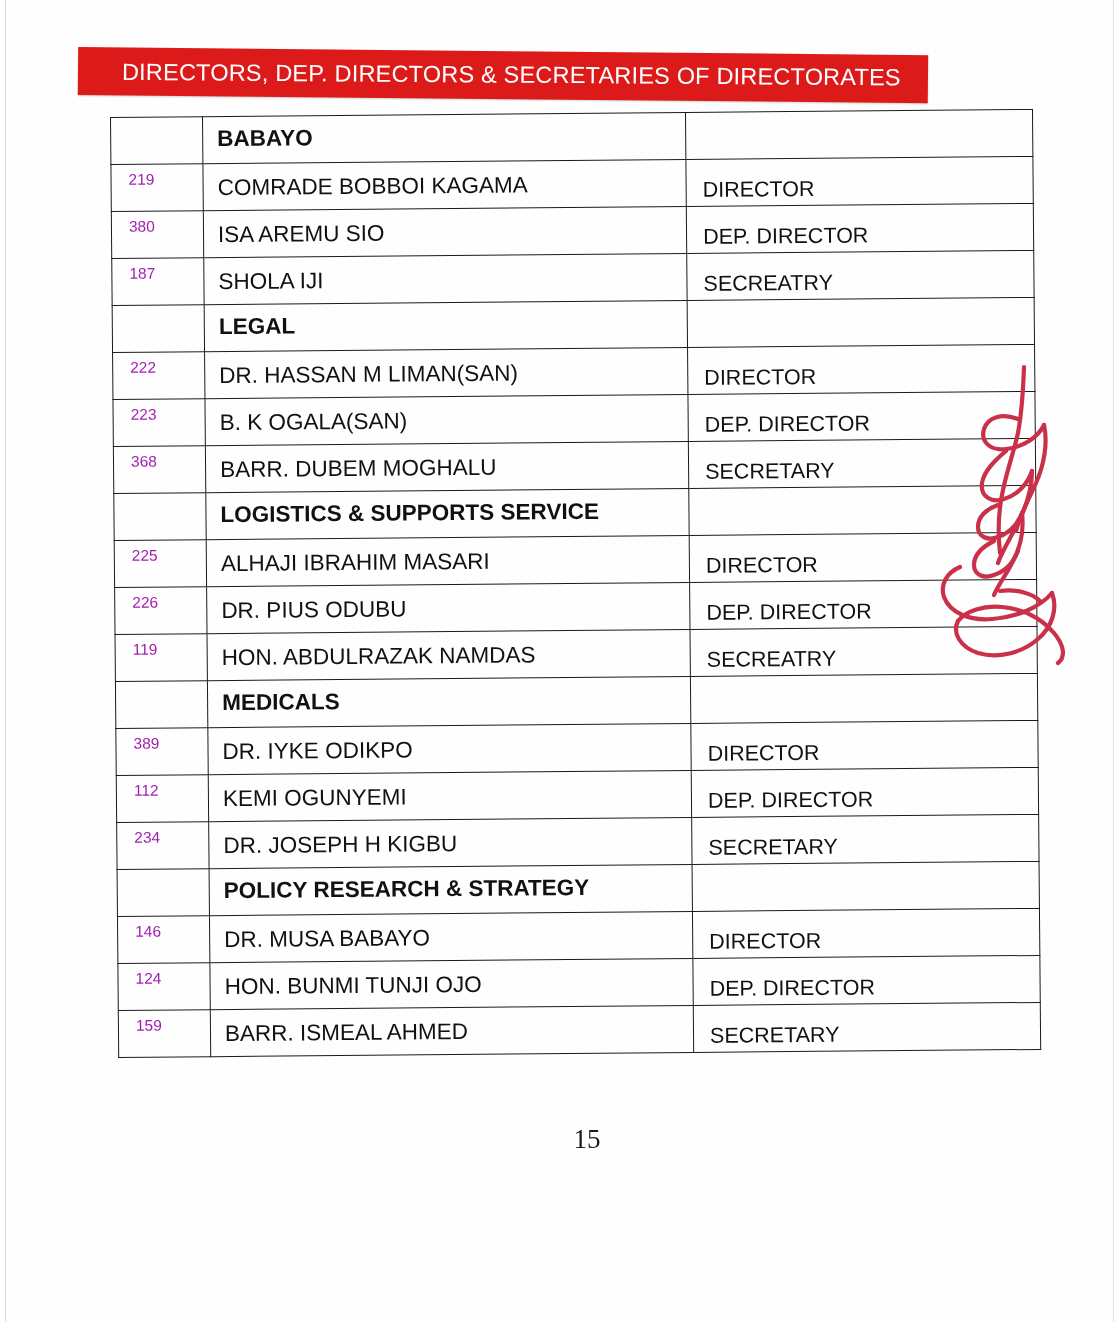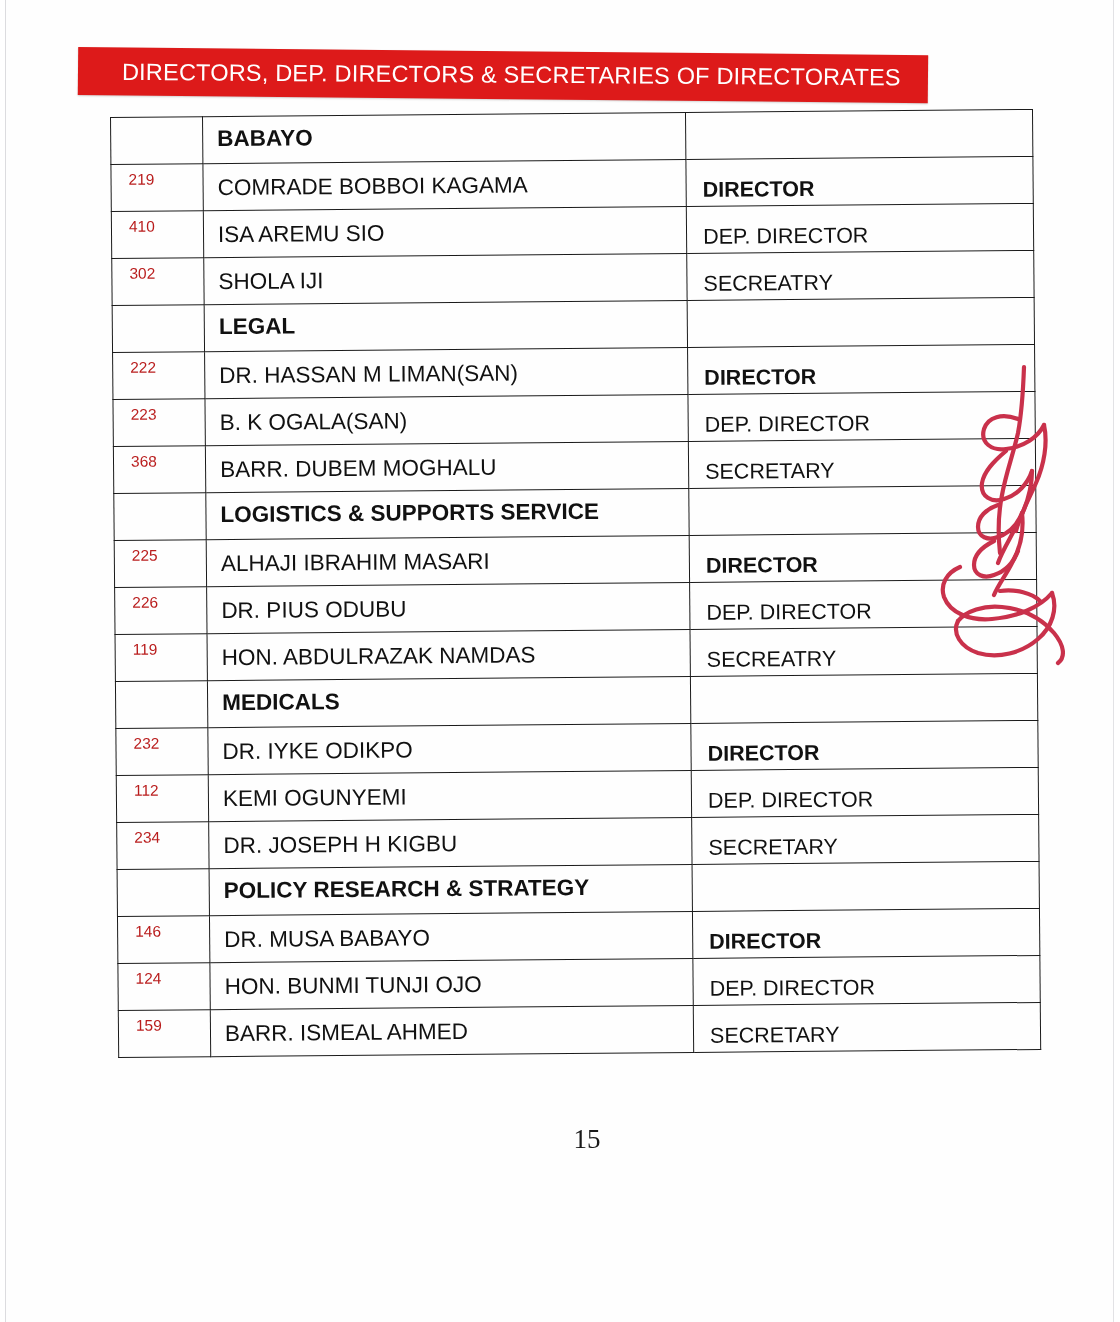--- a/index.html
+++ b/index.html
@@ -86,21 +86,21 @@
   col.c-role  { width: 347px; }
 
   .num-cell {
     position: relative;
   }
   .num-text {
     position: absolute;
     left: 17px;
     top: 6px;
     font-size: 15.5px;
-    color: #b91c1c;
+    color: #a21caf;
     font-weight: 400;
   }
 
   .name-cell { position: relative; }
   .name-text {
     position: absolute;
     left: 14px;
     top: 11px;
     font-size: 22.5px;
     color: #111111;
@@ -114,21 +114,21 @@
 
   .role-cell { position: relative; }
   .role-text {
     position: absolute;
     left: 16px;
     bottom: 3px;
     font-size: 21.5px;
     color: #111111;
     white-space: nowrap;
   }
-  .role-text.bold { font-weight: 700; }
+  .role-text.bold { font-weight: 400; }
 
   
   .signature {
     position: absolute;
     left: 940px;
     top: 355px;
     width: 165px;
     height: 330px;
     pointer-events: none;
   }
@@ -182,32 +182,32 @@
           </td>
           <td class="name-cell">
             <span class="name-text">COMRADE BOBBOI KAGAMA</span>
           </td>
           <td class="role-cell">
             <span class="role-text bold">DIRECTOR</span>
           </td>
         </tr>
         <tr class="entry-row">
           <td class="num-cell">
-            <span class="num-text">410</span>
+            <span class="num-text">380</span>
           </td>
           <td class="name-cell">
             <span class="name-text">ISA AREMU SIO</span>
           </td>
           <td class="role-cell">
             <span class="role-text">DEP. DIRECTOR</span>
           </td>
         </tr>
         <tr class="entry-row">
           <td class="num-cell">
-            <span class="num-text">302</span>
+            <span class="num-text">187</span>
           </td>
           <td class="name-cell">
             <span class="name-text">SHOLA IJI</span>
           </td>
           <td class="role-cell">
             <span class="role-text">SECREATRY</span>
           </td>
         </tr>
         <tr class="section-row">
           <td class="num-cell">
@@ -303,21 +303,21 @@
           </td>
           <td class="name-cell">
             <span class="name-text">MEDICALS</span>
           </td>
           <td class="role-cell">
             <span class="role-text"></span>
           </td>
         </tr>
         <tr class="entry-row">
           <td class="num-cell">
-            <span class="num-text">232</span>
+            <span class="num-text">389</span>
           </td>
           <td class="name-cell">
             <span class="name-text">DR. IYKE ODIKPO</span>
           </td>
           <td class="role-cell">
             <span class="role-text bold">DIRECTOR</span>
           </td>
         </tr>
         <tr class="entry-row">
           <td class="num-cell">

